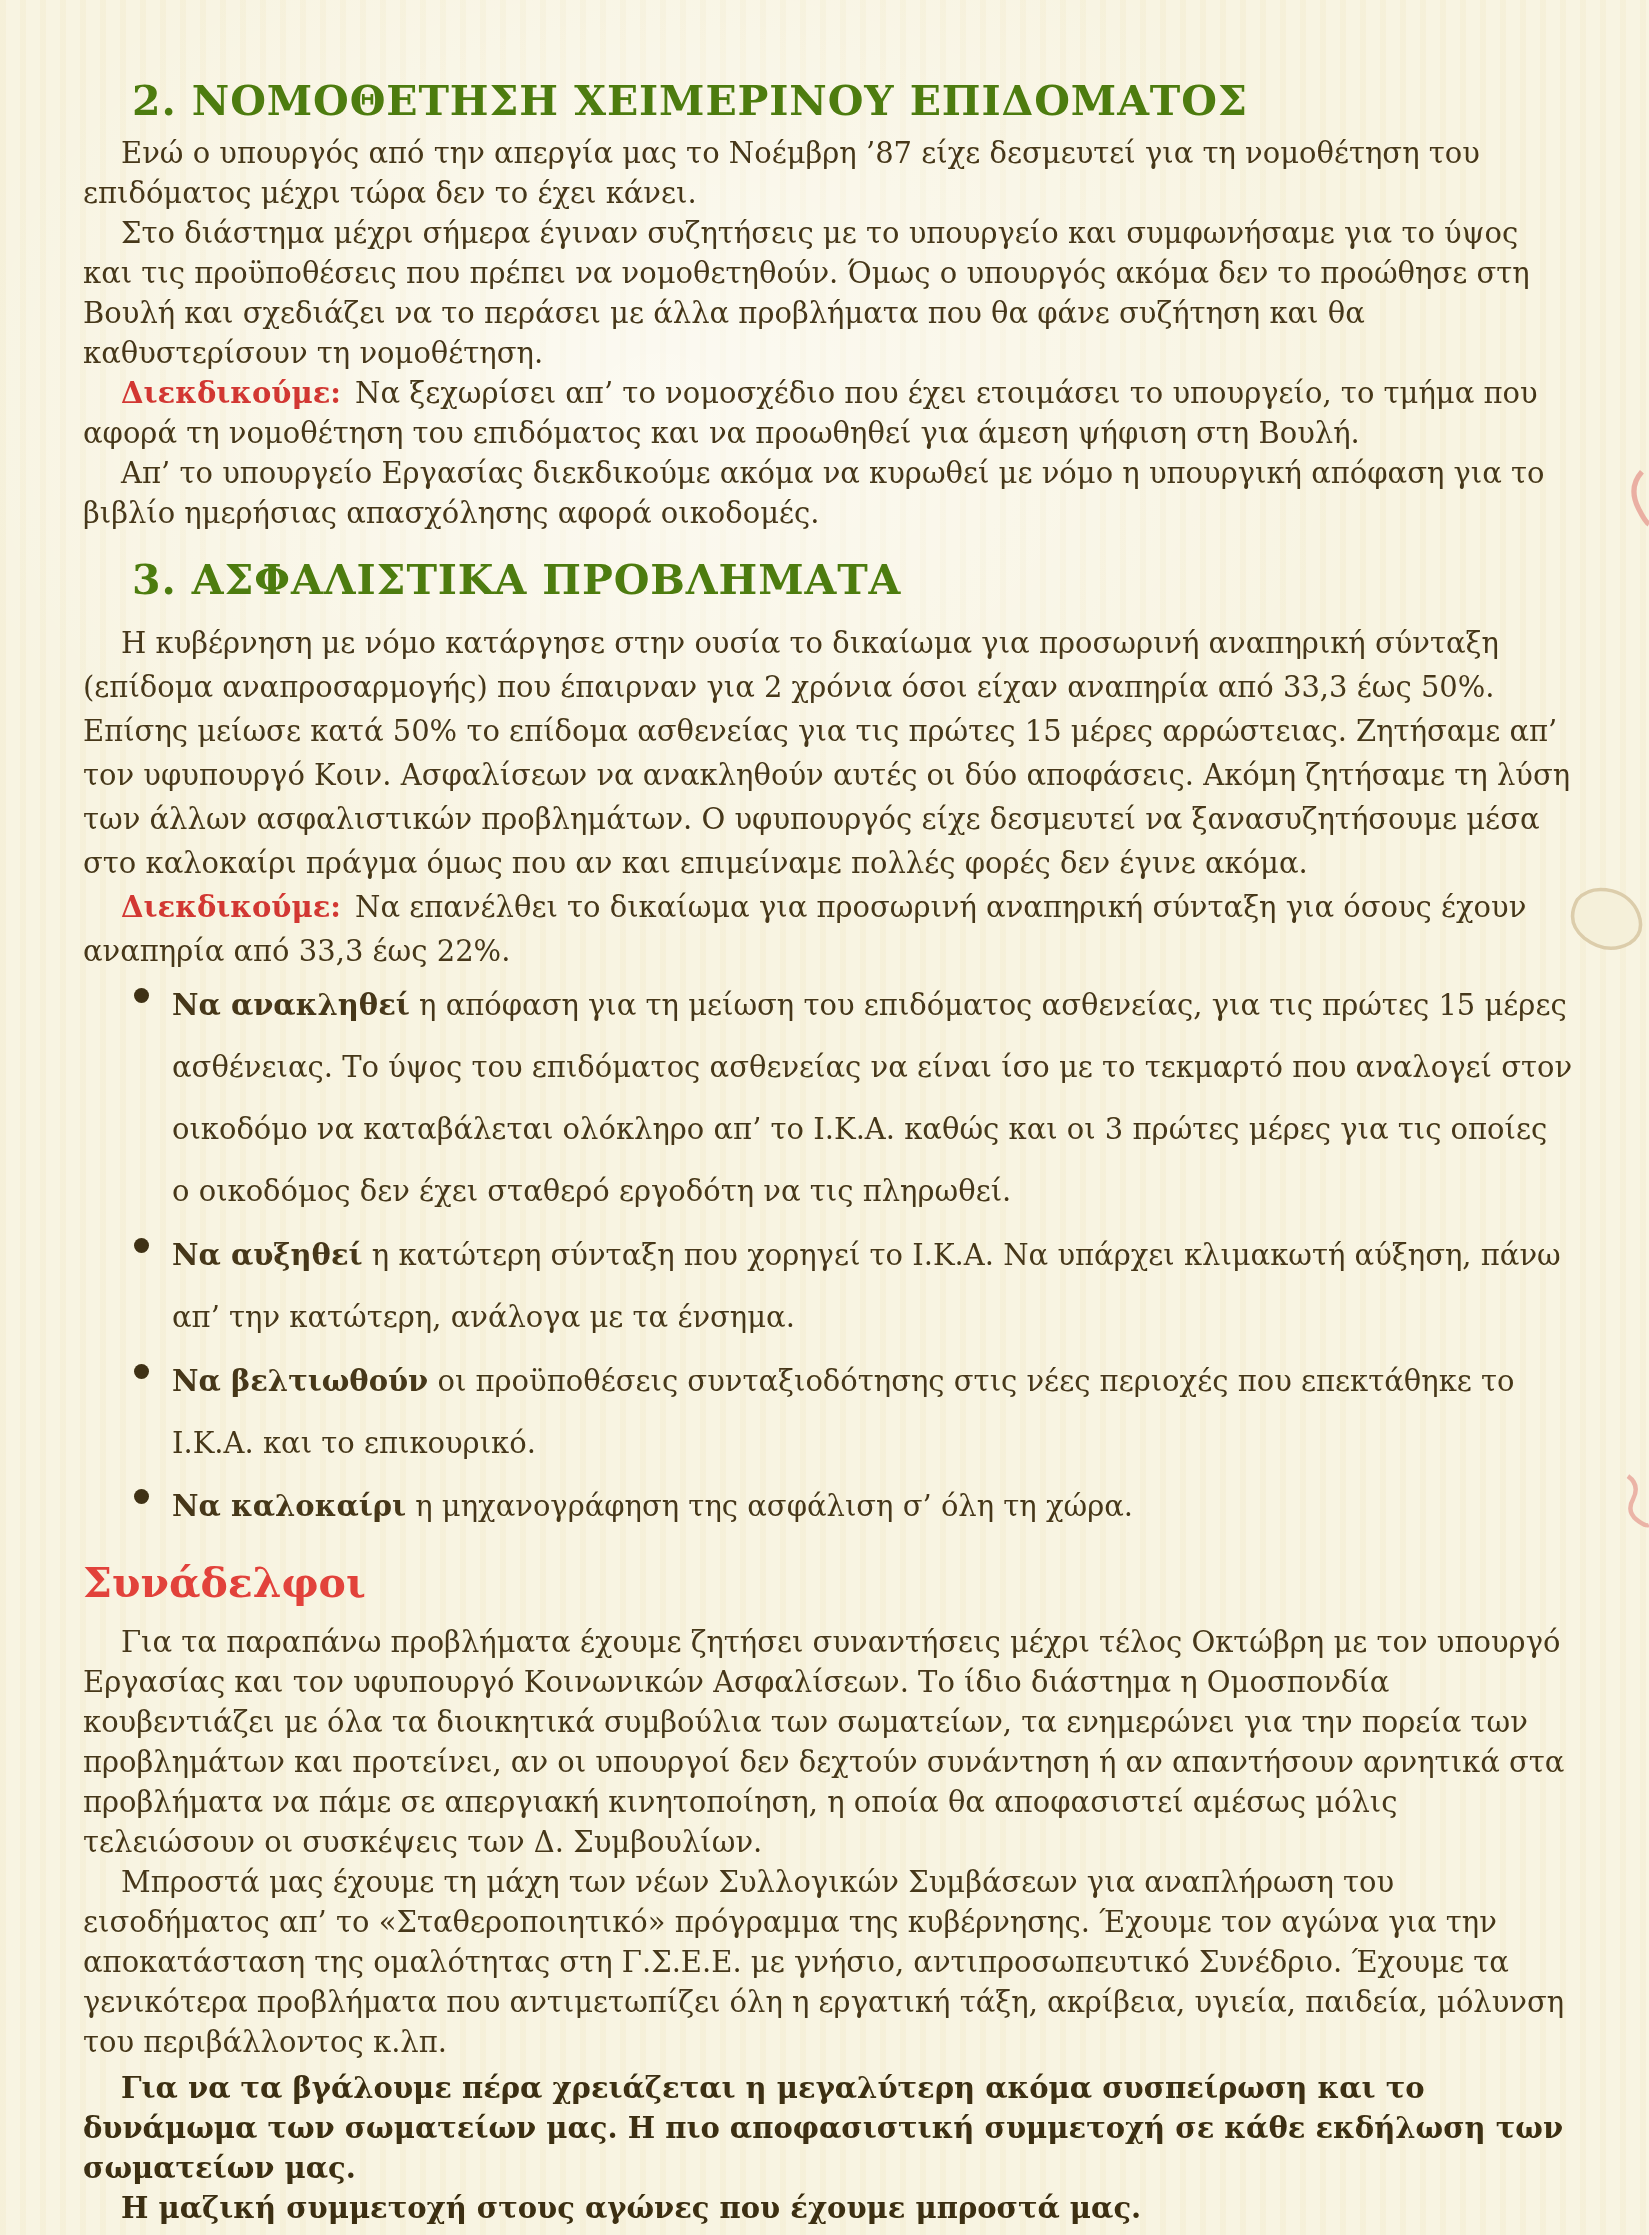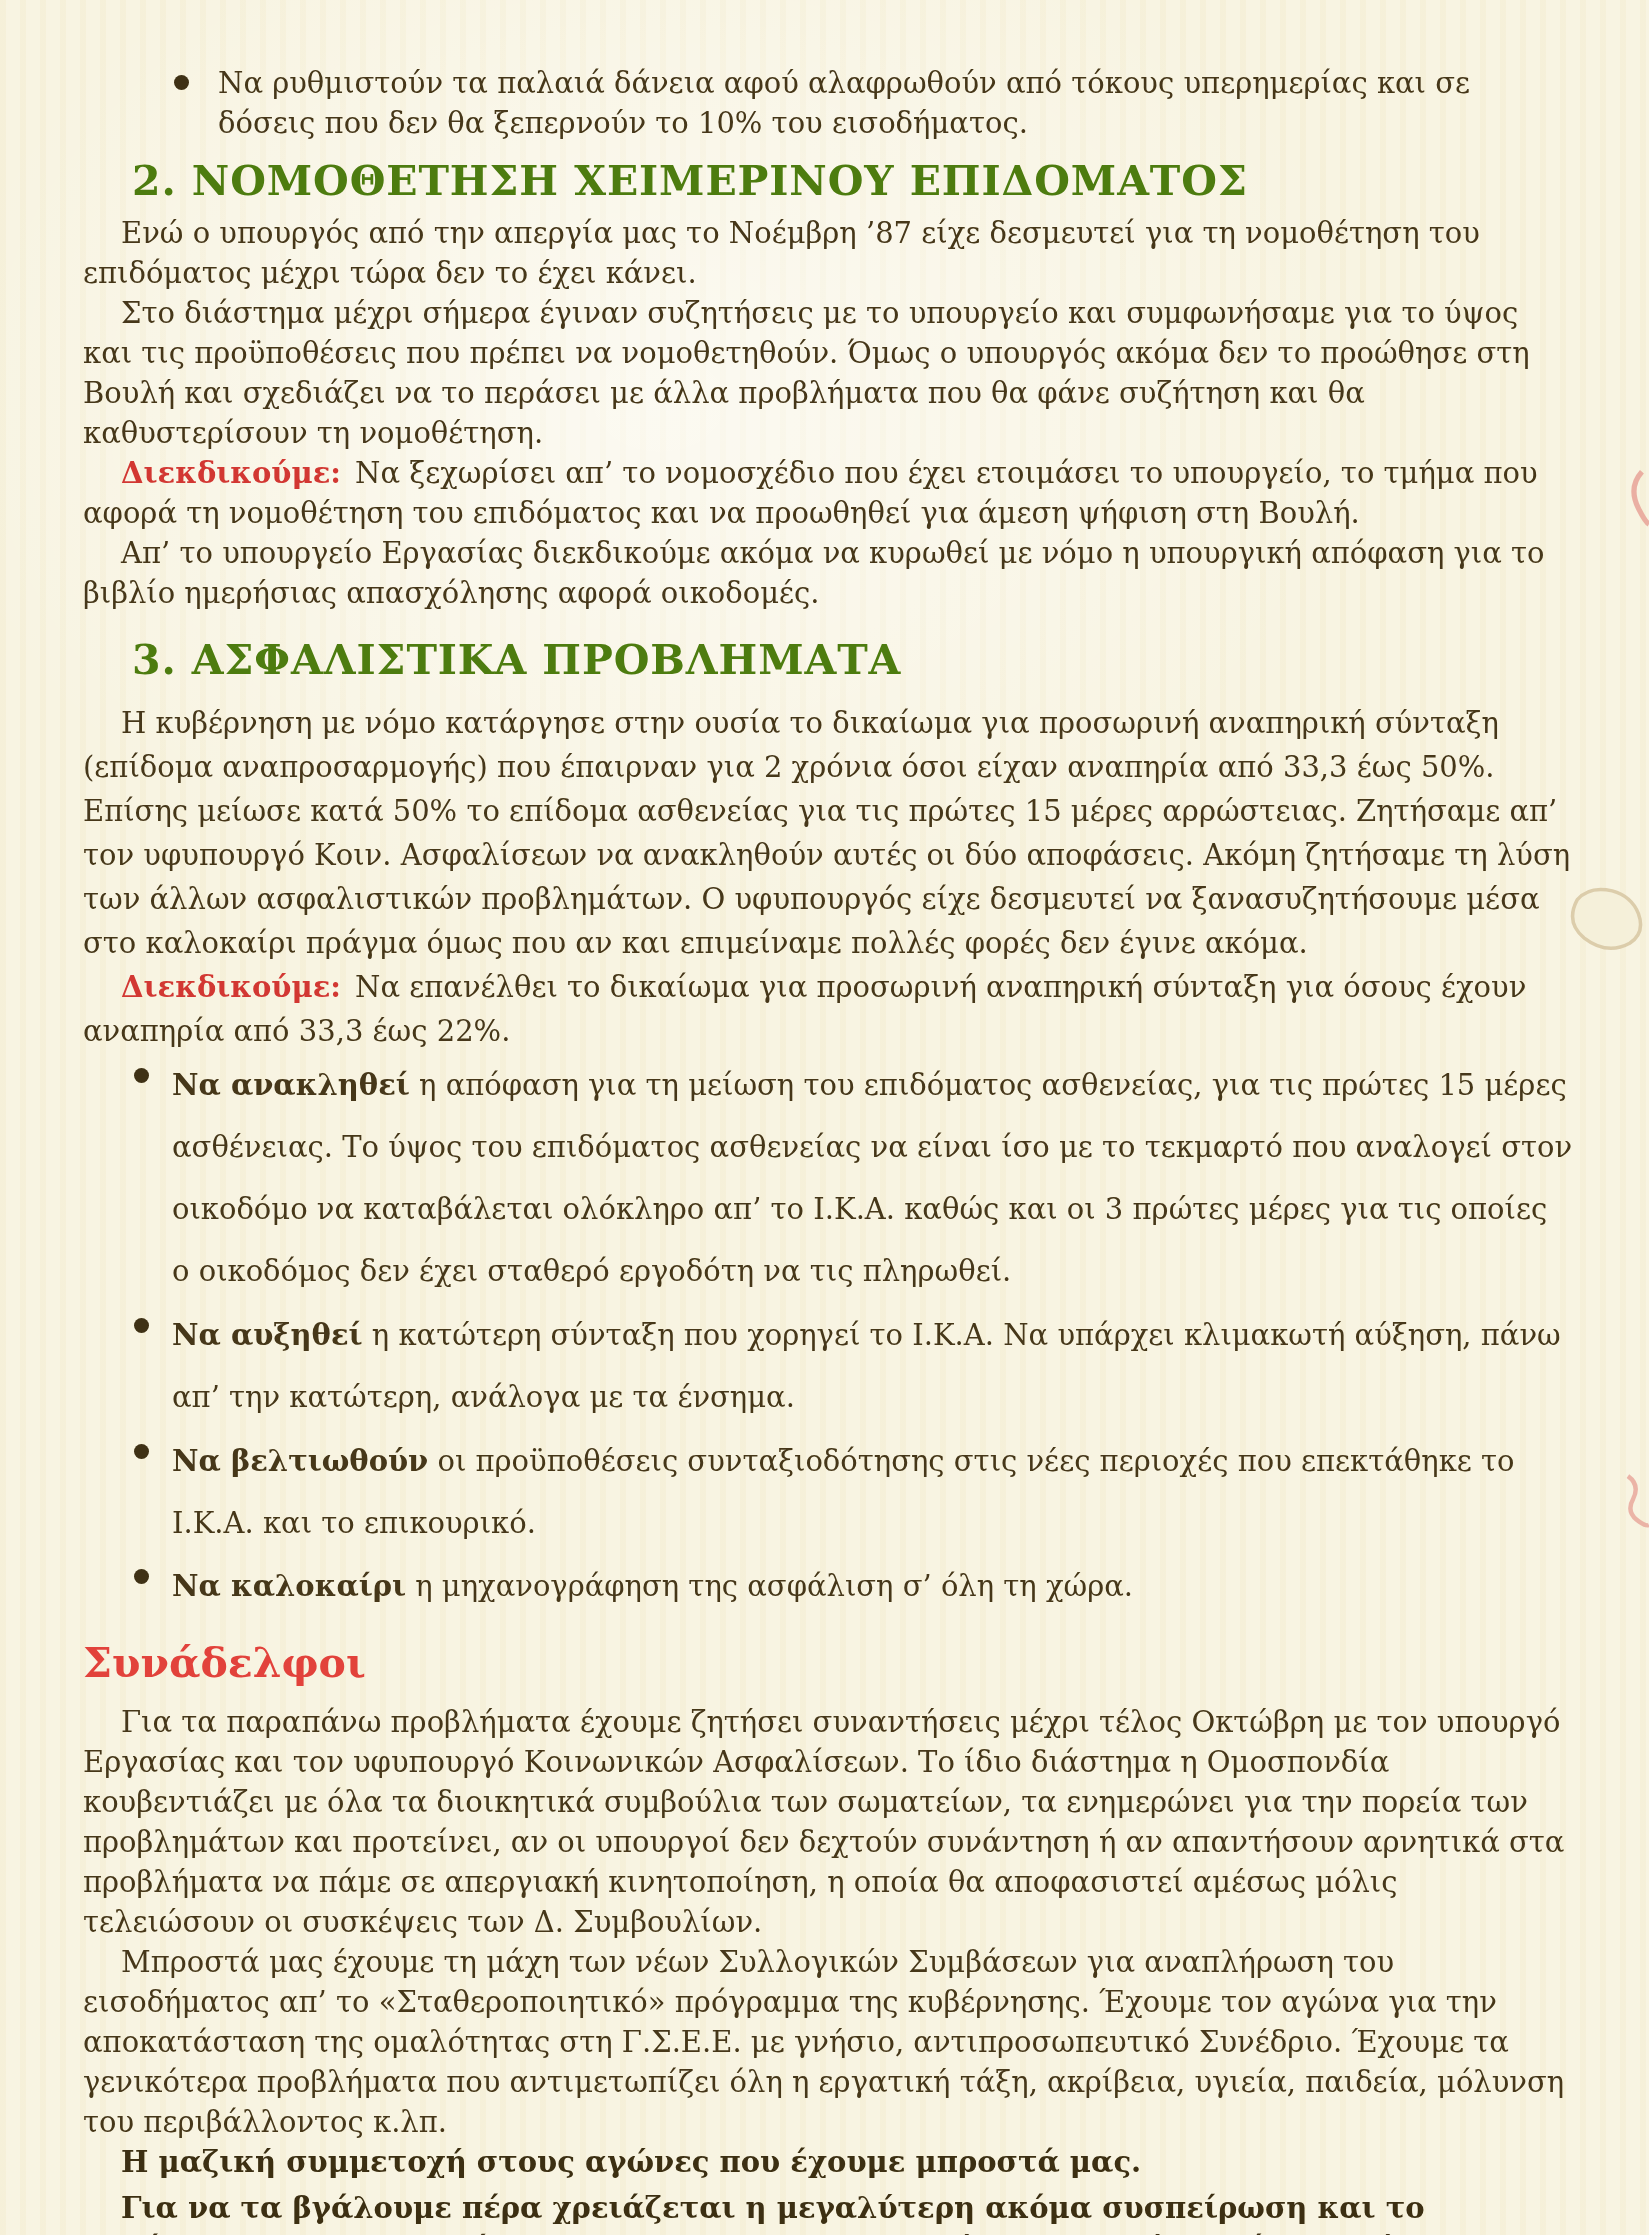--- a/index.html
+++ b/index.html
@@ -76,26 +76,20 @@
   
   .edge-art{position:absolute;right:0;top:0;width:105px;height:2236px;pointer-events:none;}
 </style>
 </head>
 <body>
 
 <div class="page">
 
   <div class="content">
 
-    <ul class="intro-list">
-      <li>
-        <span class="dot"></span>
-        <span>Να ρυθμιστούν τα παλαιά δάνεια αφού αλαφρωθούν από τόκους υπερημερίας και σε δόσεις που δεν θα ξεπερνούν το 10% του εισοδήματος.</span>
-      </li>
-    </ul>
 
     <h2 class="red-h">2. ΝΟΜΟΘΕΤΗΣΗ ΧΕΙΜΕΡΙΝΟΥ ΕΠΙΔΟΜΑΤΟΣ</h2>
 
     <p class="ind">Ενώ ο υπουργός από την απεργία μας το Νοέμβρη ’87 είχε δεσμευτεί για τη νομοθέτηση του επιδόματος μέχρι τώρα δεν το έχει κάνει.</p>
     <p class="ind">Στο διάστημα μέχρι σήμερα έγιναν συζητήσεις με το υπουργείο και συμφωνήσαμε για το ύψος και τις προϋποθέσεις που πρέπει να νομοθετηθούν. Όμως ο υπουργός ακόμα δεν το προώθησε στη Βουλή και σχεδιάζει να το περάσει με άλλα προβλήματα που θα φάνε συζήτηση και θα καθυστερίσουν τη νομοθέτηση.</p>
 
     <p class="ind"><span class="demand-label">Διεκδικούμε:</span><span>Να ξεχωρίσει απ’ το νομοσχέδιο που έχει ετοιμάσει το υπουργείο, το τμήμα που αφορά τη νομοθέτηση του επιδόματος και να προωθηθεί για άμεση ψήφιση στη Βουλή.</span></p>
 
     <p class="ind">Απ’ το υπουργείο Εργασίας διεκδικούμε ακόμα να κυρωθεί με νόμο η υπουργική απόφαση για το βιβλίο ημερήσιας απασχόλησης αφορά οικοδομές.</p>
 
@@ -121,22 +115,22 @@
       <li>
         <span class="dot"></span>
         <span class="lead">Να καλοκαίρι</span><span> η μηχανογράφηση της ασφάλιση σ’ όλη τη χώρα.</span>
       </li>
     </ul>
 
     <div class="sub-red">Συνάδελφοι</div>
 
     <p class="ind">Για τα παραπάνω προβλήματα έχουμε ζητήσει συναντήσεις μέχρι τέλος Οκτώβρη με τον υπουργό Εργασίας και τον υφυπουργό Κοινωνικών Ασφαλίσεων. Το ίδιο διάστημα η Ομοσπονδία κουβεντιάζει με όλα τα διοικητικά συμβούλια των σωματείων, τα ενημερώνει για την πορεία των προβλημάτων και προτείνει, αν οι υπουργοί δεν δεχτούν συνάντηση ή αν απαντήσουν αρνητικά στα προβλήματα να πάμε σε απεργιακή κινητοποίηση, η οποία θα αποφασιστεί αμέσως μόλις τελειώσουν οι συσκέψεις των Δ. Συμβουλίων.</p>
     <p class="ind">Μπροστά μας έχουμε τη μάχη των νέων Συλλογικών Συμβάσεων για αναπλήρωση του εισοδήματος απ’ το «Σταθεροποιητικό» πρόγραμμα της κυβέρνησης. Έχουμε τον αγώνα για την αποκατάσταση της ομαλότητας στη Γ.Σ.Ε.Ε. με γνήσιο, αντιπροσωπευτικό Συνέδριο. Έχουμε τα γενικότερα προβλήματα που αντιμετωπίζει όλη η εργατική τάξη, ακρίβεια, υγιεία, παιδεία, μόλυνση του περιβάλλοντος κ.λπ.</p>
+    <p class="bold-p gap-top">Για να τα βγάλουμε πέρα χρειάζεται η μεγαλύτερη ακόμα συσπείρωση και το δυνάμωμα των σωματείων μας. Η πιο αποφασιστική συμμετοχή σε κάθε εκδήλωση των σωματείων μας.</p>
     <p class="bold-p">Η μαζική συμμετοχή στους αγώνες που έχουμε μπροστά μας.</p>
-    <p class="bold-p gap-top">Για να τα βγάλουμε πέρα χρειάζεται η μεγαλύτερη ακόμα συσπείρωση και το δυνάμωμα των σωματείων μας. Η πιο αποφασιστική συμμετοχή σε κάθε εκδήλωση των σωματείων μας.</p>
 
     <div class="slogan-row">
       <span class="hatch"></span>
       <span class="slogan-text">ΕΜΠΡΟΣ ΣΤΟΝ ΑΓΩΝΑ ΓΙΑ ΤΗ ΛΥΣΗ ΤΩΝ ΠΡΟΒΛΗΜΑΤΩΝ</span>
       <span class="hatch right"></span>
     </div>
 
   </div>
 
   <svg class="edge-art" viewBox="0 0 120 2560" xmlns="http://www.w3.org/2000/svg">

